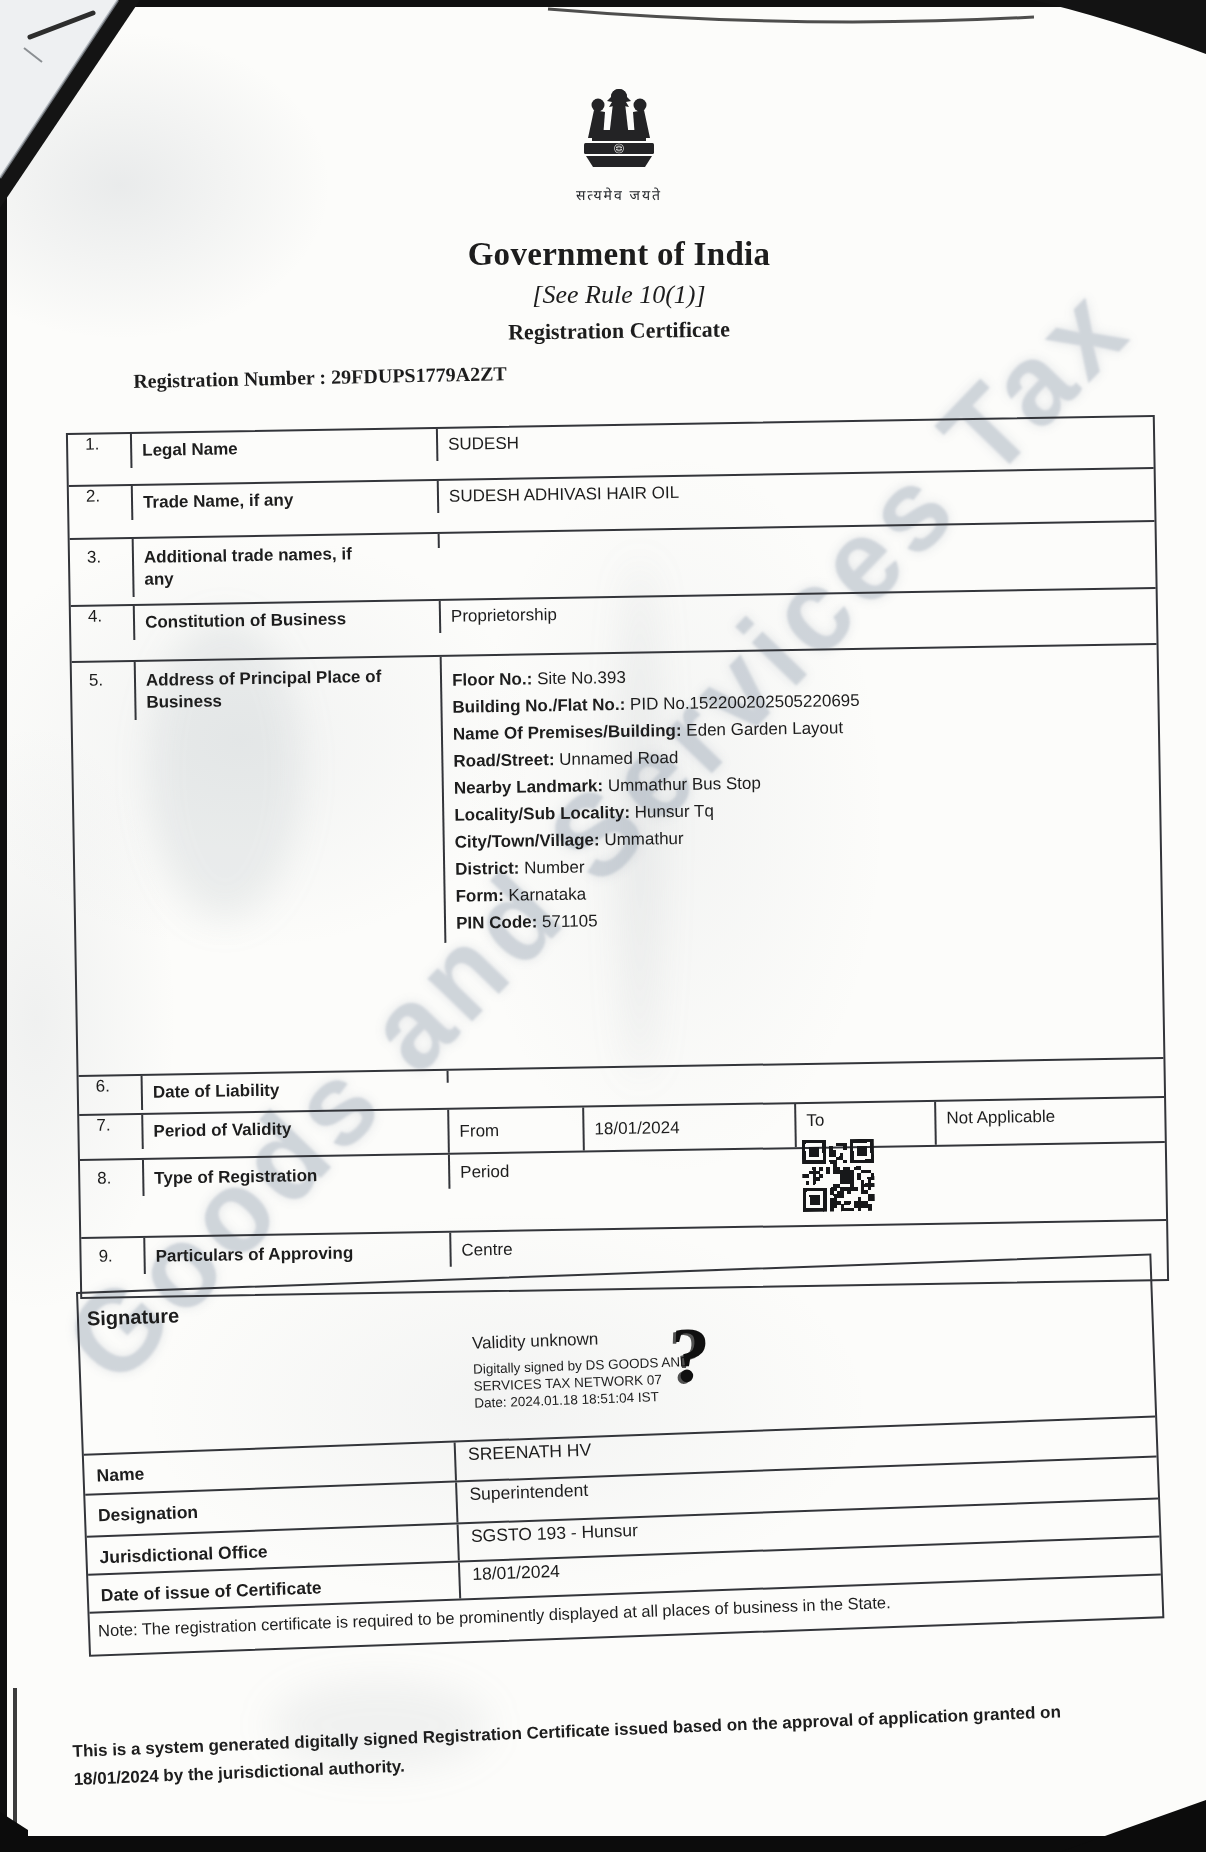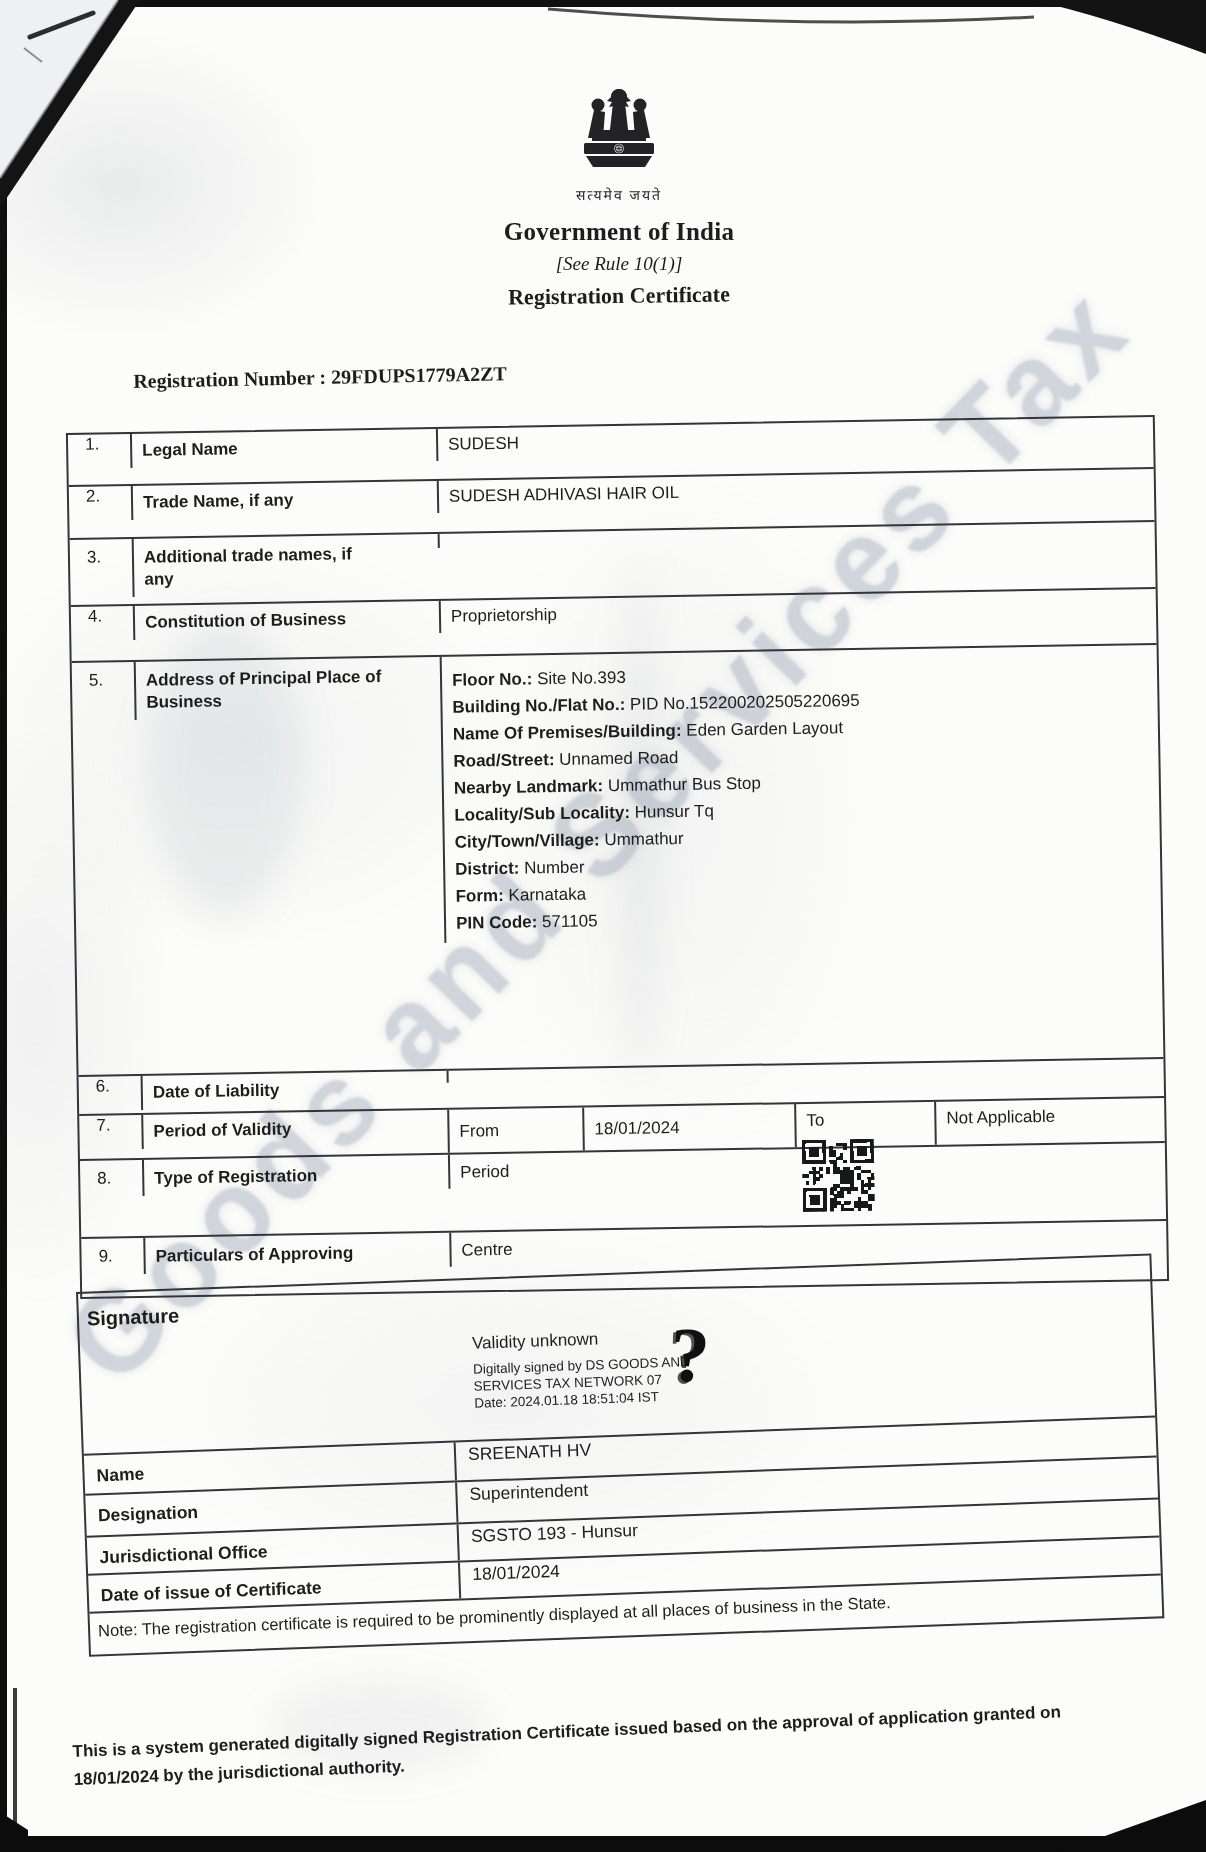--- a/index.html
+++ b/index.html
@@ -16,23 +16,23 @@
   .smudge{position:absolute;border-radius:50%;filter:blur(18px);}
   
   .watermark{position:absolute;left:88px;top:1306px;transform:rotate(-46deg) scaleY(1.04);
       transform-origin:0 50%;font-size:112px;line-height:112px;font-weight:bold;
       letter-spacing:8px;color:var(--watermark,#93a0b0);opacity:.42;white-space:nowrap;
       filter:blur(1.2px);text-shadow:0 0 10px rgba(140,152,168,.55);}
   
   .hdr{position:absolute;top:84px;left:0;width:100%;text-align:center;padding-left:32px;box-sizing:border-box;}
   .emblem{display:inline-block;filter:blur(.35px) contrast(.95);}
   .motto{font-size:14px;letter-spacing:2px;color:#23262b;filter:blur(.55px);margin-top:1px;}
-  .gov{font-family:"Liberation Serif",serif;font-weight:bold;font-size:25px;margin-top:14px;letter-spacing:.3px;}
+  .gov{font-family:"Liberation Serif",serif;font-weight:bold;font-size:33px;margin-top:32px;letter-spacing:.3px;}
   .formtitle{font-family:"Liberation Serif",serif;font-weight:bold;font-size:23px;margin-top:9px;}
-  .ruleref{font-family:"Liberation Serif",serif;font-style:italic;font-size:19px;margin-top:7px;}
+  .ruleref{font-family:"Liberation Serif",serif;font-style:italic;font-size:26px;margin-top:7px;}
   .certtitle{font-family:"Liberation Serif",serif;font-weight:bold;font-size:22px;margin-top:8px;transform:rotate(-.8deg);}
   .regline{position:absolute;left:133px;top:370px;transform:rotate(-1.2deg);transform-origin:0 0;
       font-family:"Liberation Serif",serif;font-weight:bold;font-size:20px;white-space:nowrap;}
   
   .tbl{position:absolute;left:73px;top:424px;width:1089px;transform:rotate(-.95deg);
       border:2px solid var(--line,#33353a);box-sizing:border-box;background:transparent;}
   .row{display:flex;align-items:center;border-top:2px solid var(--line,#33353a);box-sizing:border-box;}
   .row:first-child{border-top:none;}
   .row.top{align-items:flex-start;}
   .cell{box-sizing:border-box;height:100%;}

